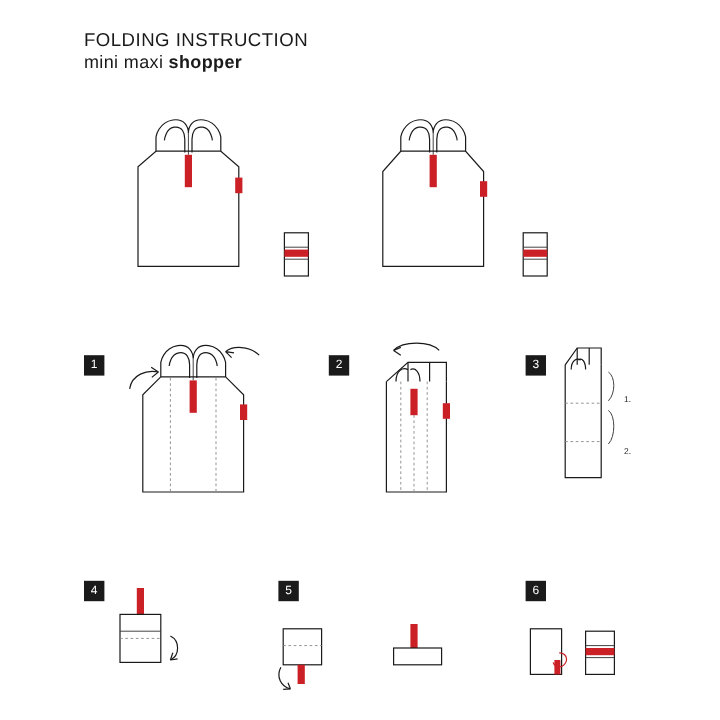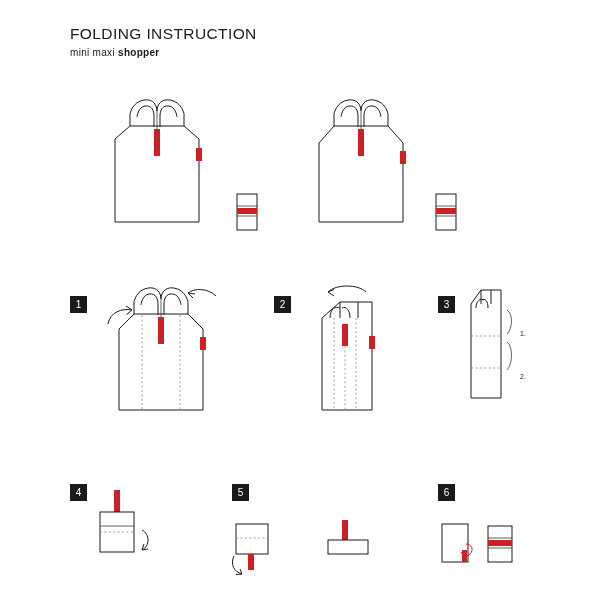--- a/index.html
+++ b/index.html
@@ -9,21 +9,21 @@
     font-family:"Liberation Sans", sans-serif;
     color:#1a1a1a;
     overflow:hidden;
     position:relative;
   }
   #sheet{position:relative;width:600px;height:576px;}
 
   
   .title-block{position:absolute;left:70px;top:24px;}
   .title-line1{font-size:15.5px;letter-spacing:.4px;color:#1a1a1a;line-height:19px;}
-  .title-line2{font-size:10px;letter-spacing:.3px;color:#1a1a1a;line-height:19px;}
+  .title-line2{font-size:15px;letter-spacing:.3px;color:#1a1a1a;line-height:19px;}
   .title-line2 b{font-weight:bold;}
 
   
   .fig{position:absolute;}
 
   
   .step-badge{
     position:absolute;width:17px;height:17px;background:#1a1a1a;color:#ffffff;
     font-size:10px;line-height:17px;text-align:center;font-family:"Liberation Sans",sans-serif;
   }

